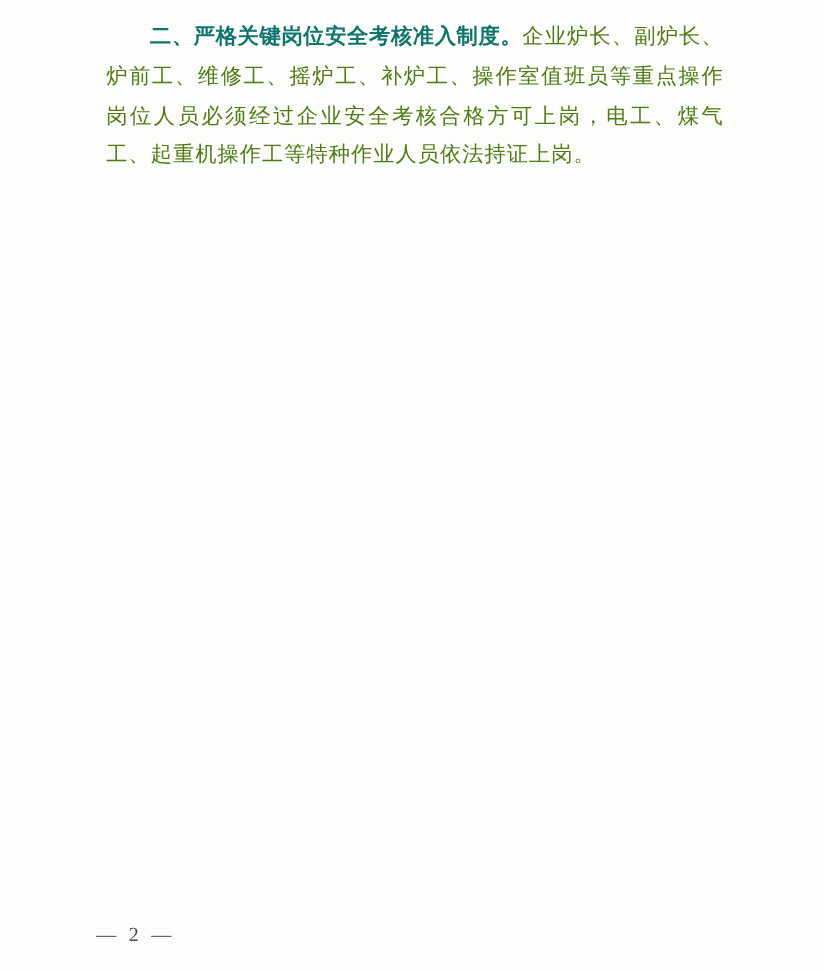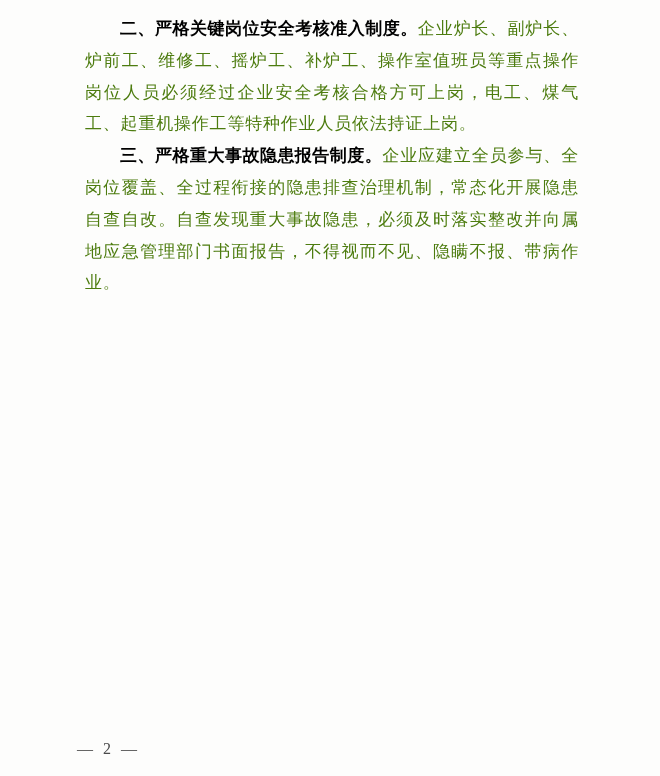--- a/index.html
+++ b/index.html
@@ -26,21 +26,21 @@
     font-size: 17px;
     line-height: 31.8px;
     letter-spacing: 0.8px;
     color: #3d3d3d;
     text-align: justify;
     text-justify: inter-character;
     text-indent: 35px;
   }
   .para-lead {
     font-weight: 700;
-    color: #000000;
+    color: #0f766e;
     font-family: "Liberation Sans", "DejaVu Sans", sans-serif;
     letter-spacing: 0.4px;
   }
   .para-body {
     color: #4d7c0f;
   }
   .page-number {
     position: absolute;
     left: 77px;
     top: 740px;
@@ -53,23 +53,20 @@
 </head>
 <body>
 
 <div class="page">
   <div class="content">
 
     <p class="para">
       <span class="para-lead">二、严格关键岗位安全考核准入制度。</span><span class="para-body">企业炉长、副炉长、炉前工、维修工、摇炉工、补炉工、操作室值班员等重点操作岗位人员必须经过企业安全考核合格方可上岗，电工、煤气工、起重机操作工等特种作业人员依法持证上岗。</span>
     </p>
 
-    <p class="para">
-      <span class="para-lead">三、严格重大事故隐患报告制度。</span><span class="para-body">企业应建立全员参与、全岗位覆盖、全过程衔接的隐患排查治理机制，常态化开展隐患自查自改。自查发现重大事故隐患，必须及时落实整改并向属地应急管理部门书面报告，不得视而不见、隐瞒不报、带病作业。</span>
-    </p>
 
 
 
 
 
   </div>
 
   <div class="page-number">— 2 —</div>
 </div>
 

